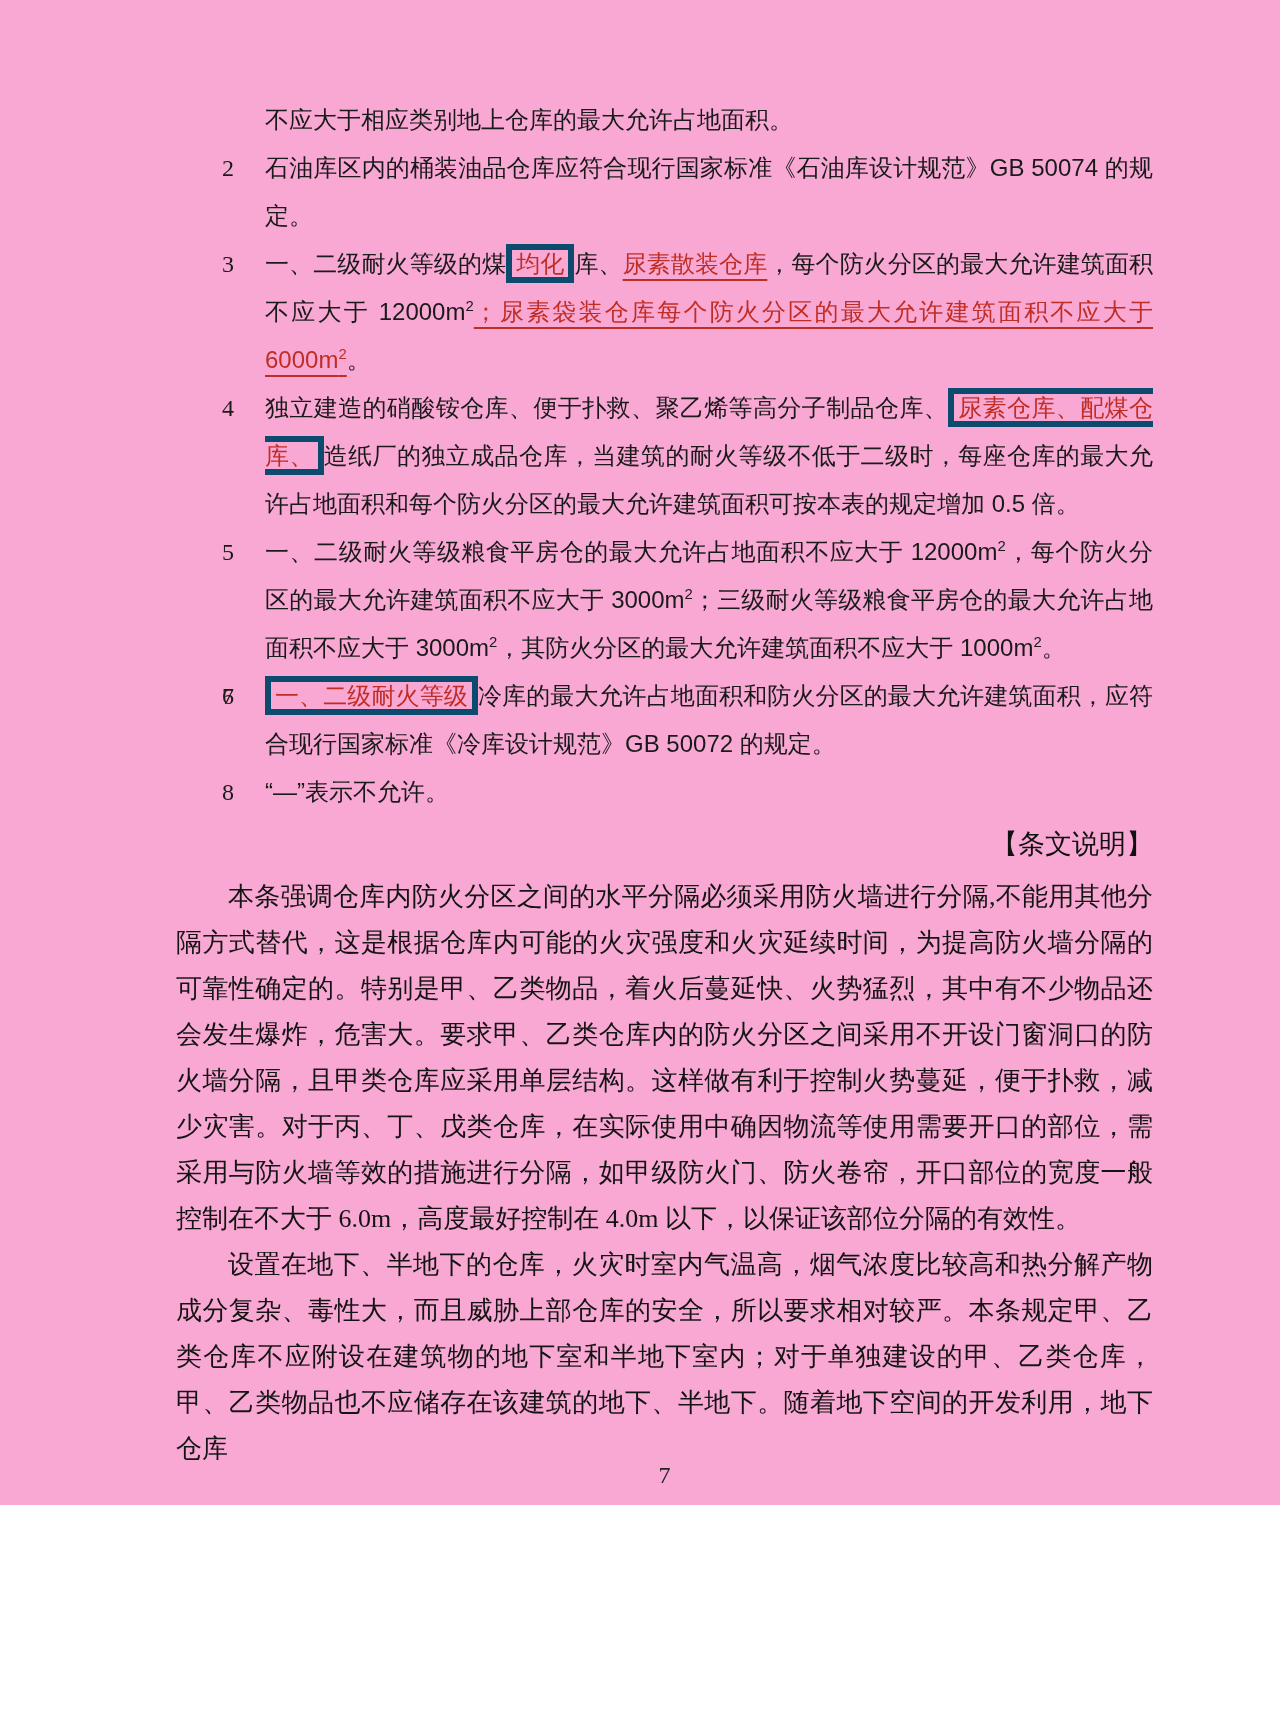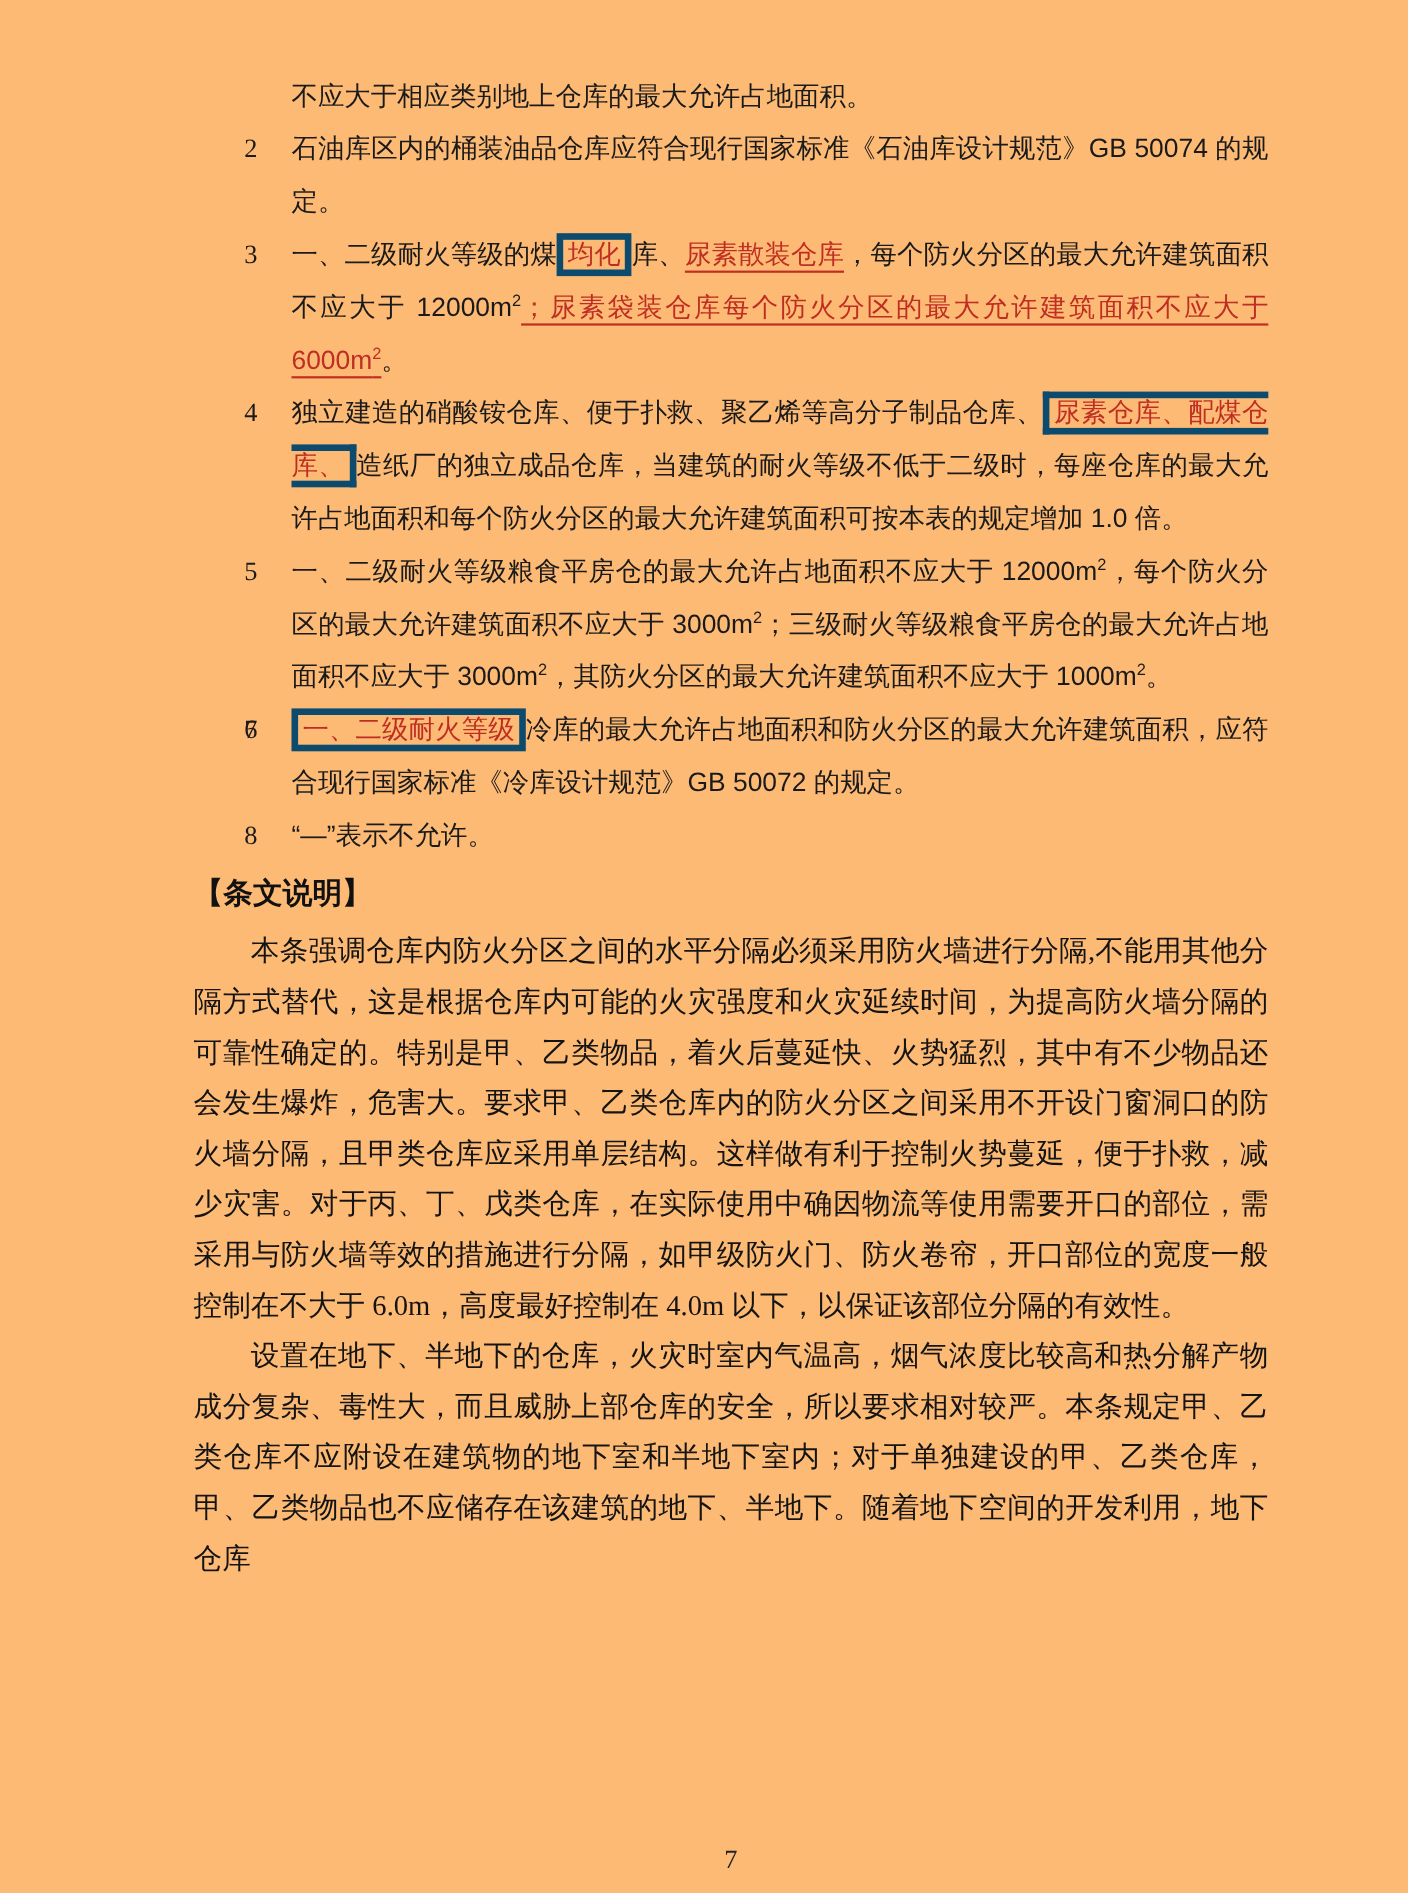--- a/index.html
+++ b/index.html
@@ -1,21 +1,21 @@
 <!DOCTYPE html>
 <html style="--red: #bf2e24;"><head>
 <meta charset="utf-8">
 <style>
   html,body{margin:0;padding:0;background:#ffffff;}
   .page{
     position:relative;
-    width:1280px;height:1721px;
+    width:1280px;height:1505px;
     box-sizing:border-box;
-    padding:64px 127px 0 176px;
-    background:#fdba74;
+    padding:96px 127px 0 176px;
+    background:#f9a8d4;
     overflow:hidden;
     color:#1c1c1c;
   }
   
   .notes{
     font-family:"Liberation Sans",sans-serif;
     font-size:24px;line-height:48px;
     color:#1a1a1a;
   }
   .note{position:relative;padding-left:89px;text-align:justify;}
@@ -34,23 +34,24 @@
   .seg-box{
     color:var(--red,#bf2e24);
     border:6px solid #0c4a6e;
     padding:0 4px;
   }
   .sup{font-size:0.62em;vertical-align:super;line-height:0;}
   
   .section-heading{
     margin-top:6px;
     font-family:"Liberation Sans",sans-serif;
-    font-weight:bold;
+    font-weight:normal;
     font-size:27px;line-height:44px;
     color:#111111;
+    text-align:right;
   }
   
   .body-para{
     margin:0;
     font-family:"Liberation Serif",serif;
     font-size:26px;line-height:46px;
     text-align:justify;
     text-indent:2em;
     color:#141414;
   }
@@ -67,21 +68,21 @@
 </style>
 </head>
 <body>
 
 <div class="page">
 
   <div class="notes">
       <div class="note"><span class="note-num"></span><span><span>不应大于相应类别地上仓库的最大允许占地面积。</span></span></div>
       <div class="note"><span class="note-num">2</span><span><span>石油库区内的桶装油品仓库应符合现行国家标准《石油库设计规范》GB 50074 的规定。</span></span></div>
       <div class="note"><span class="note-num">3</span><span><span>一、二级耐火等级的煤</span><span class="seg-box">均化</span><span>库、</span><span class="seg-redu"><span>尿素散装仓库</span></span><span>，每个防火分区的最大允许建筑面积不应大于 12000m</span><span class="sup">2</span><span class="seg-redu"><span>；尿素袋装仓库每个防火分区的最大允许建筑面积不应大于 6000m</span><span class="sup">2</span></span><span>。</span></span></div>
-      <div class="note"><span class="note-num">4</span><span><span>独立建造的硝酸铵仓库、便于扑救、聚乙烯等高分子制品仓库、</span><span class="seg-box">尿素仓库、配煤仓库、</span><span>造纸厂的独立成品仓库，当建筑的耐火等级不低于二级时，每座仓库的最大允许占地面积和每个防火分区的最大允许建筑面积可按本表的规定增加 1.0 倍。</span></span></div>
+      <div class="note"><span class="note-num">4</span><span><span>独立建造的硝酸铵仓库、便于扑救、聚乙烯等高分子制品仓库、</span><span class="seg-box">尿素仓库、配煤仓库、</span><span>造纸厂的独立成品仓库，当建筑的耐火等级不低于二级时，每座仓库的最大允许占地面积和每个防火分区的最大允许建筑面积可按本表的规定增加 0.5 倍。</span></span></div>
       <div class="note"><span class="note-num">5</span><span><span>一、二级耐火等级粮食平房仓的最大允许占地面积不应大于 12000m</span><span class="sup">2</span><span>，每个防火分区的最大允许建筑面积不应大于 3000m</span><span class="sup">2</span><span>；三级耐火等级粮食平房仓的最大允许占地面积不应大于 3000m</span><span class="sup">2</span><span>，其防火分区的最大允许建筑面积不应大于 1000m</span><span class="sup">2</span><span>。</span></span></div>
       <div class="note"><span class="note-num">6</span></div>
       <div class="note"><span class="note-num">7</span><span><span class="seg-box">一、二级耐火等级</span><span>冷库的最大允许占地面积和防火分区的最大允许建筑面积，应符合现行国家标准《冷库设计规范》GB 50072 的规定。</span></span></div>
       <div class="note"><span class="note-num">8</span><span><span>“—”表示不允许。</span></span></div>
     </div>
 
   <div class="section-heading">【条文说明】</div>
 
   <p class="body-para">本条强调仓库内防火分区之间的水平分隔必须采用防火墙进行分隔,不能用其他分隔方式替代，这是根据仓库内可能的火灾强度和火灾延续时间，为提高防火墙分隔的可靠性确定的。特别是甲、乙类物品，着火后蔓延快、火势猛烈，其中有不少物品还会发生爆炸，危害大。要求甲、乙类仓库内的防火分区之间采用不开设门窗洞口的防火墙分隔，且甲类仓库应采用单层结构。这样做有利于控制火势蔓延，便于扑救，减少灾害。对于丙、丁、戊类仓库，在实际使用中确因物流等使用需要开口的部位，需采用与防火墙等效的措施进行分隔，如甲级防火门、防火卷帘，开口部位的宽度一般控制在不大于 6.0m，高度最好控制在 4.0m 以下，以保证该部位分隔的有效性。</p>
   <p class="body-para">设置在地下、半地下的仓库，火灾时室内气温高，烟气浓度比较高和热分解产物成分复杂、毒性大，而且威胁上部仓库的安全，所以要求相对较严。本条规定甲、乙类仓库不应附设在建筑物的地下室和半地下室内；对于单独建设的甲、乙类仓库，甲、乙类物品也不应储存在该建筑的地下、半地下。随着地下空间的开发利用，地下仓库</p>

